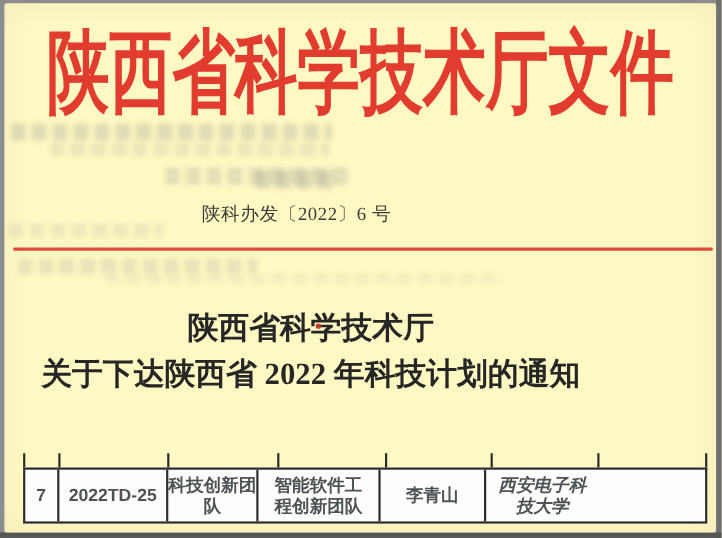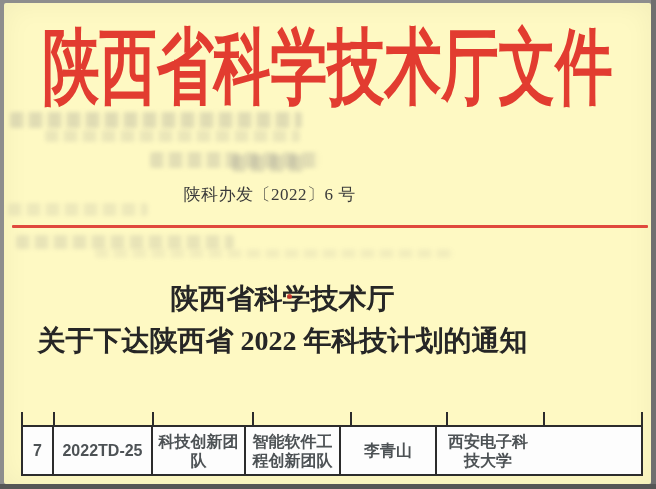--- a/index.html
+++ b/index.html
@@ -76,22 +76,22 @@
   }
   .cell{
     box-sizing:border-box;border-right:2px solid #2c2c2c;
     display:flex;align-items:center;justify-content:center;
     font-family:"Liberation Sans","DejaVu Sans",sans-serif;
     font-weight:700;font-size:16px;line-height:19px;
     color:#4d5255;text-align:center;white-space:pre-line;
   }
   .cell:last-child{border-right:none;}
   .w-seq{width:31px;} .w-year{width:98px;} .w-code{width:99px;}
-  .w-cat{width:93px;font-family:Liberation Serif, serif;} .w-name{width:95px;} .w-leader{width:96px;}
-  .w-inst{width:102px;}
+  .w-cat{width:82px;font-family:Liberation Serif, serif;} .w-name{width:111px;} .w-leader{width:96px;}
+  .w-inst{width:102px;font-style:italic;}
 </style>
 </head>
 <body>
 
 <div class="screen">
   <div class="edge-right"></div>
   <div class="edge-bottom"></div>
 
   <div class="page">
 

